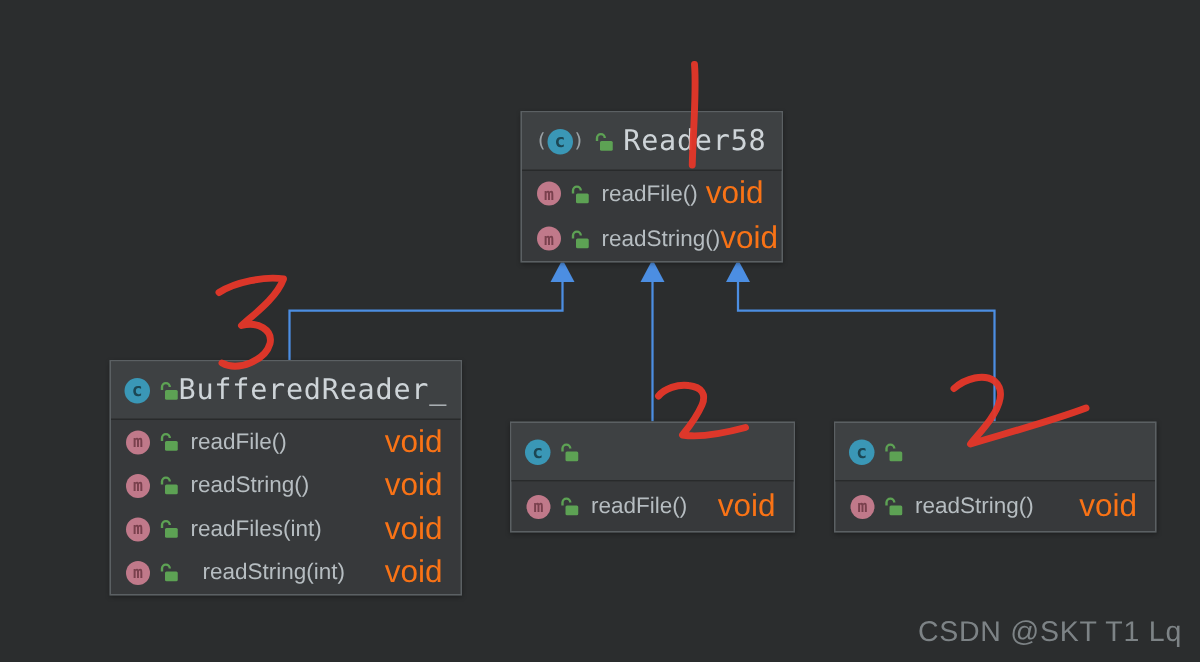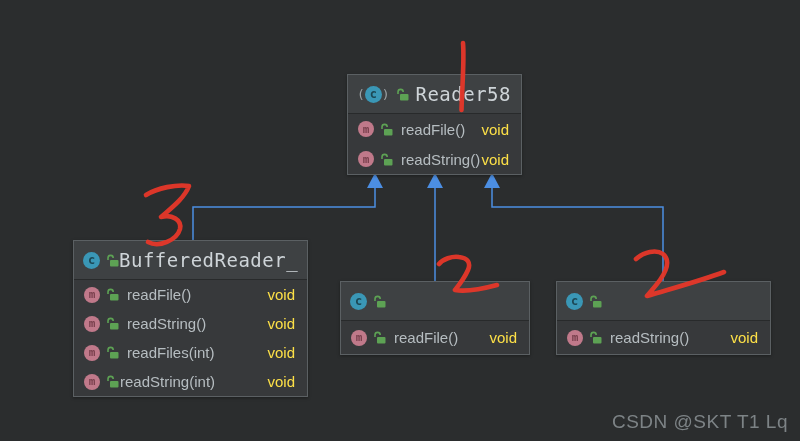--- a/index.html
+++ b/index.html
@@ -11,21 +11,21 @@
 
   .node{position:absolute;z-index:3;background:#37393b;border:1px solid #5b6063;
         box-sizing:border-box;box-shadow:0 1px 3px rgba(0,0,0,.35);}
   .node-header{display:flex;align-items:center;height:38px;padding:0 10px 0 9px;
                background:#3e4143;border-bottom:1px solid #282a2b;}
   .node-title{flex:1;text-align:right;font-family:"DejaVu Sans Mono",monospace;
               font-size:19px;color:#ced4d8;white-space:nowrap;letter-spacing:.5px;}
   .row{display:flex;align-items:center;padding:0 12px 0 10px;}
   .rows-30 .row{height:30px;} .rows-29 .row{height:29px;} .rows-33 .row{height:33px;}
   .member-name{font-size:15px;color:#b6bdc1;margin-left:2px;white-space:nowrap;}
-  .member-type{margin-left:auto;font-size:15px;color:#fde047;}
+  .member-type{margin-left:auto;font-size:21px;color:#f97316;}
 
   .cicon{width:17px;height:17px;border-radius:50%;background:#3a97b6;color:#1c4754;
          font-family:"DejaVu Sans Mono",monospace;font-size:12px;font-weight:bold;
          display:flex;align-items:center;justify-content:center;flex:0 0 auto;}
   .micon{width:16px;height:16px;border-radius:50%;background:#c0798a;color:#79404d;
          font-family:"DejaVu Sans Mono",monospace;font-size:11px;font-weight:bold;
          display:flex;align-items:center;justify-content:center;flex:0 0 auto;}
   .abstract-wrap{display:flex;align-items:center;color:#9aa1a5;
          font-family:"DejaVu Sans Mono",monospace;font-size:13px;flex:0 0 auto;}
   .lock{margin:0 0 0 6px;flex:0 0 auto;}
@@ -119,21 +119,21 @@
         </svg>
       <span class="member-name" style="margin-left:8px">readFiles(int)</span>
       <span class="member-type">void</span>
     </div>
     <div class="row">
       <span class="micon">m</span>
       <svg class="lock" width="13" height="13" viewBox="0 0 13 13">
           <path d="M2 6 V4 a2.6 2.6 0 0 1 5.2 0" fill="none" stroke="#5da254" stroke-width="1.6"></path>
           <rect x="4" y="6" width="8.5" height="6.5" rx="1" fill="#5da254"></rect>
         </svg>
-      <span class="member-name" style="margin-left:1px">readString(int)</span>
+      <span class="member-name" style="margin-left:16px">readString(int)</span>
       <span class="member-type">void</span>
     </div>
   </div>
 
   <div class="node rows-33" style="left:340px;top:281px;width:190px;">
     <div class="node-header">
       <span class="cicon">c</span>
       <svg class="lock" width="13" height="13" viewBox="0 0 13 13">
           <path d="M2 6 V4 a2.6 2.6 0 0 1 5.2 0" fill="none" stroke="#5da254" stroke-width="1.6"></path>
           <rect x="4" y="6" width="8.5" height="6.5" rx="1" fill="#5da254"></rect>

